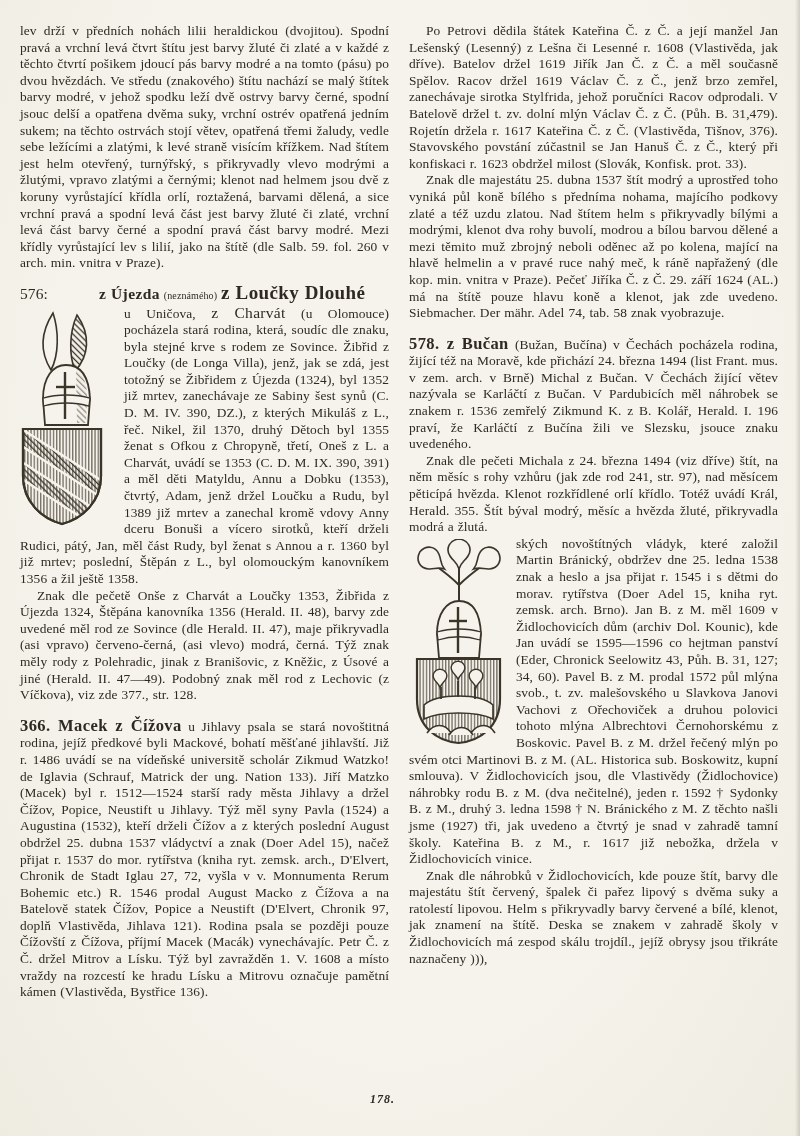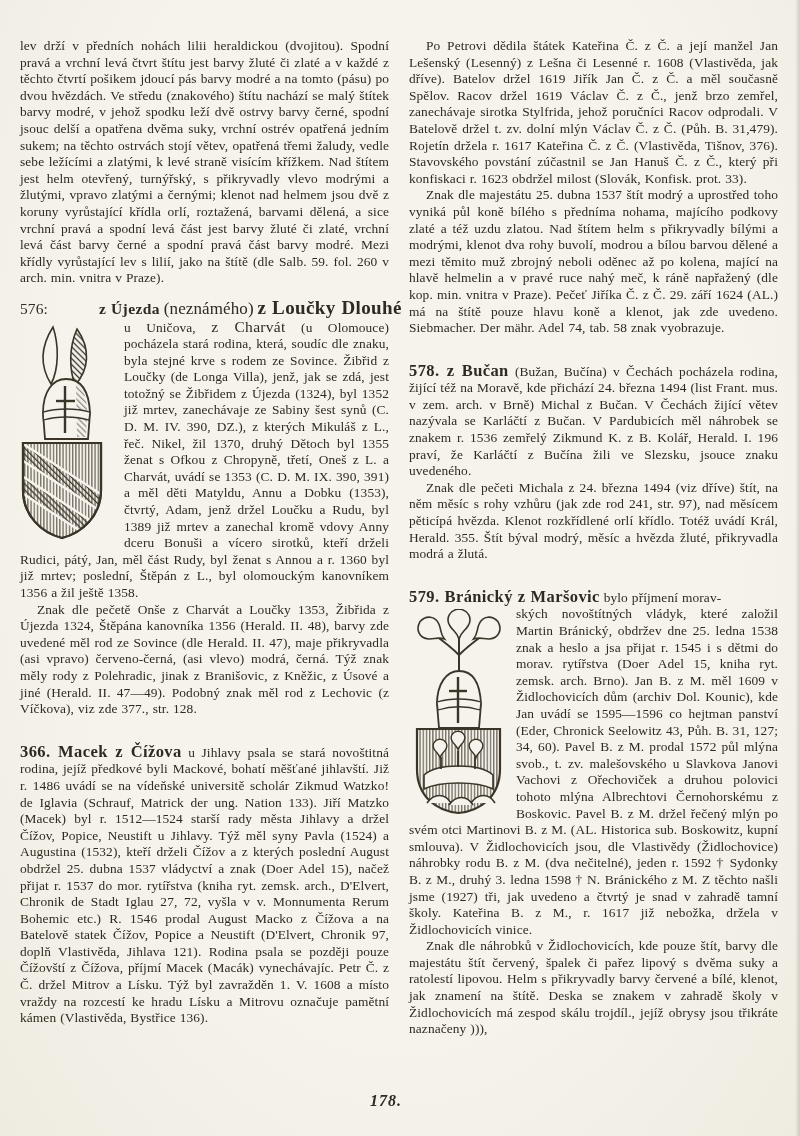--- a/index.html
+++ b/index.html
@@ -11,45 +11,45 @@
     color:#2e2a21;
     font-family:"Liberation Serif","DejaVu Serif",serif;
     overflow:hidden;
   }
   .page::after{ 
     content:""; position:absolute; right:0; top:0; width:5px; height:100%;
     background:linear-gradient(to left, rgba(60,55,45,.18), rgba(60,55,45,0));
     pointer-events:none;
   }
   .col {
-    position:absolute; top:38px; width:369px;
+    position:absolute; top:23px; width:369px;
     font-size:13.4px; line-height:16.6px;
     text-align:justify;
     letter-spacing:.1px; word-spacing:.5px;
   }
   .col-left  { left:20px; }
   .col-right { left:409px; }
   p { margin:0; }
   .indent { text-indent:17px; }
   .sp  { }
-  .sp2 { margin-top:26px; }
+  .sp2 { margin-top:14px; }
   .head-576 { margin-top:13px; white-space:nowrap; }
   .head-num   { font-weight:normal; font-size:15.5px; }
   .head-name  { font-weight:bold; font-size:15.5px; letter-spacing:.4px;margin-left:47px; }
-  .head-paren { font-size:17px; }
+  .head-paren { font-size:10px; }
   .head-name-lg { font-weight:bold; font-size:19px; letter-spacing:.4px; }
   .entry-inline-head { font-weight:bold; font-size:16.5px; letter-spacing:.4px; }
   .entry-inline-head-sm { font-weight:normal; font-size:15.5px; letter-spacing:.3px; }
   .fig { float:left; margin:3px 8px 0 0; }
   .fig-576 { width:96px; height:218px; }
   .fig-579 { width:99px; height:206px; }
   .fig svg { display:block; width:100%; height:100%; }
   .page-number {
     position:absolute; left:370px; top:1092px;
-    font-style:italic; font-weight:bold; font-size:16px; letter-spacing:1px;
+    font-style:italic; font-weight:bold; font-size:12px; letter-spacing:1px;
   }
 </style>
 </head>
 <body>
 
 <div class="page">
 
   <div class="col col-left">
 
     <p>lev drží v předních nohách lilii heraldickou (dvojitou). Spodní pravá a vrchní levá čtvrt štítu jest barvy žluté či zlaté a v každé z těchto čtvrtí pošikem jdoucí pás barvy modré a na tomto (pásu) po dvou hvězdách. Ve středu (znakového) štítu nachází se malý štítek barvy modré, v jehož spodku leží dvě ostrvy barvy černé, spodní jsouc delší a opatřena dvěma suky, vrchní ostrév opatřená jedním sukem; na těchto ostrvách stojí větev, opatřená třemi žaludy, vedle sebe ležícími a zlatými, k levé straně visícím křížkem. Nad štítem jest helm otevřený, turnýřský, s přikryvadly vlevo modrými a žlutými, vpravo zlatými a černými; klenot nad helmem jsou dvě z koruny vyrůstající křídla orlí, roztažená, barvami dělená, a sice vrchní pravá a spodní levá část jest barvy žluté či zlaté, vrchní levá část barvy černé a spodní pravá část barvy modré. Mezi křídly vyrůstající lev s lilií, jako na štítě (dle Salb. 59. fol. 260 v arch. min. vnitra v Praze).</p>
@@ -104,21 +104,20 @@
   <div class="col col-right">
 
     <p class="indent">Po Petrovi dědila štátek Kateřina Č. z Č. a její manžel Jan Lešenský (Lesenný) z Lešna či Lesenné r. 1608 (Vlastivěda, jak dříve). Batelov držel 1619 Jiřík Jan Č. z Č. a měl současně Spělov. Racov držel 1619 Václav Č. z Č., jenž brzo zemřel, zanechávaje sirotka Stylfrida, jehož poručníci Racov odprodali. V Batelově držel t. zv. dolní mlýn Václav Č. z Č. (Půh. B. 31,479). Rojetín držela r. 1617 Kateřina Č. z Č. (Vlastivěda, Tišnov, 376). Stavovského povstání zúčastnil se Jan Hanuš Č. z Č., který při konfiskaci r. 1623 obdržel milost (Slovák, Konfisk. prot. 33).</p>
 
     <p class="indent sp">Znak dle majestátu 25. dubna 1537 štít modrý a uprostřed toho vyniká půl koně bílého s předníma nohama, majícího podkovy zlaté a též uzdu zlatou. Nad štítem helm s přikryvadly bílými a modrými, klenot dva rohy buvolí, modrou a bílou barvou dělené a mezi těmito muž zbrojný neboli oděnec až po kolena, mající na hlavě helmelin a v pravé ruce nahý meč, k ráně napřažený (dle kop. min. vnitra v Praze). Pečeť Jiříka Č. z Č. 29. září 1624 (AL.) má na štítě pouze hlavu koně a klenot, jak zde uvedeno. Siebmacher. Der mähr. Adel 74, tab. 58 znak vyobrazuje.</p>
 
     <p class="sp2"><span class="entry-inline-head">578. z Bučan</span><span> (Bužan, Bučína) v Čechách pocházela rodina, žijící též na Moravě, kde přichází 24. března 1494 (list Frant. mus. v zem. arch. v Brně) Michal z Bučan. V Čechách žijící větev nazývala se Karláčtí z Bučan. V Pardubicích měl náhrobek se znakem r. 1536 zemřelý Zikmund K. z B. Kolář, Herald. I. 196 praví, že Karláčtí z Bučína žili ve Slezsku, jsouce znaku uvedeného.</span></p>
 
     <p class="indent sp">Znak dle pečeti Michala z 24. března 1494 (viz dříve) štít, na něm měsíc s rohy vzhůru (jak zde rod 241, str. 97), nad měsícem pěticípá hvězda. Klenot rozkřídlené orlí křídlo. Totéž uvádí Král, Herald. 355. Štít býval modrý, měsíc a hvězda žluté, přikryvadla modrá a žlutá.</p>
 
-    <p class="sp2"><span class="entry-inline-head">579. Bránický z Maršovic</span><span> bylo příjmení morav-</span></p>
 
     <p>
       <span class="fig fig-579">
         <svg viewBox="0 0 99 206">
           <defs>
             <pattern id="vl2" width="3.2" height="4" patternUnits="userSpaceOnUse">
               <path d="M1.5,0 V4" stroke="#4a4336" stroke-width="1"></path>
             </pattern>
             <path id="leaf2" d="M0,-16 C9,-15 14,-7 9,1 C6,6 2,7 0,14 C-2,7 -6,6 -9,1 C-14,-7 -9,-15 0,-16 Z"></path>
             <path id="sh2" d="M8,120 H91 V160 C91,188 71,202 49.5,204 C28,202 8,188 8,160 Z"></path>

